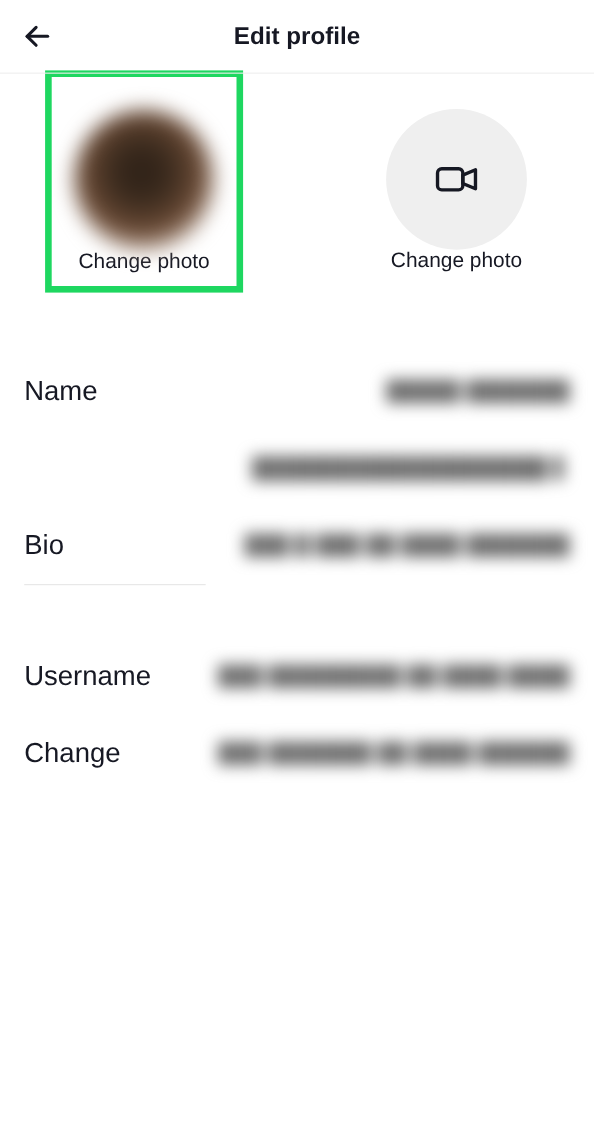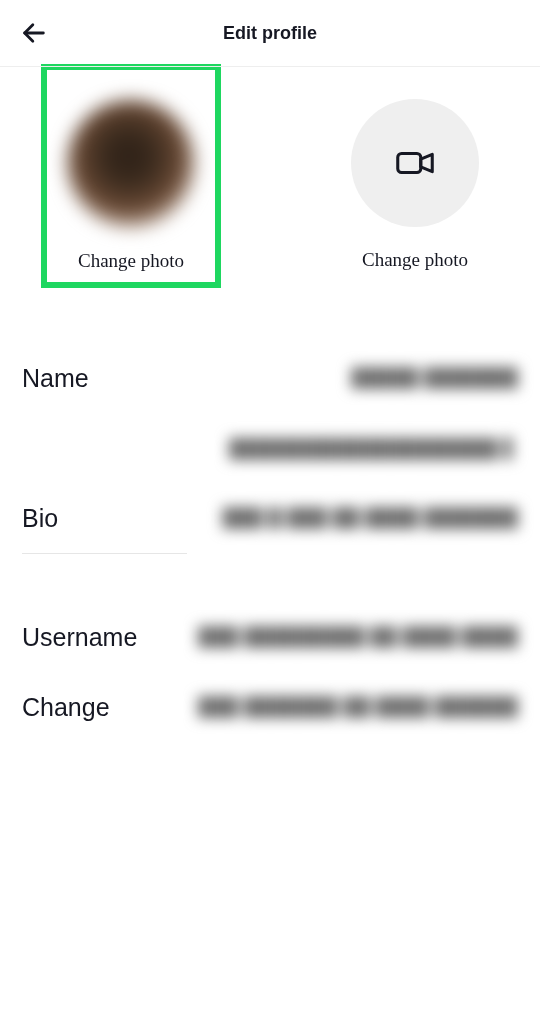--- a/index.html
+++ b/index.html
@@ -15,21 +15,21 @@
   .back-btn {
     position: absolute;
     left: 18px;
     top: 50%;
     transform: translateY(-50%);
     width: 32px; height: 32px;
     display: flex; align-items: center; justify-content: center;
     cursor: pointer;
   }
   .header-title {
-    font-size: 18px;
+    font-size: 22px;
     font-weight: 700;
   }
   .media-row {
     display: flex;
     justify-content: center;
     gap: 110px;
     margin-top: 0;
     padding-top: 0;
   }
   .media-item {
@@ -51,24 +51,22 @@
     margin-top: 20px;
     display: flex; align-items: center; justify-content: center;
     overflow: hidden;
   }
   .photo-circle {
     
     background: radial-gradient(circle at 48% 44%, #2d2017 0%, #3a2a1d 25%, #6a4a35 55%, #d8c8bc 78%, #f6f1ec 100%);
     filter: blur(9px);
   }
   .media-label {
-    margin-top: 22px;
     font-size: 19px;
     color: #161823;
-    font-family: Liberation Serif, serif;
   }
   .form-section {
     padding: 0 22px;
     margin-top: 55px;
   }
   .row {
     display: flex;
     align-items: center;
     justify-content: space-between;
     height: 70px;

